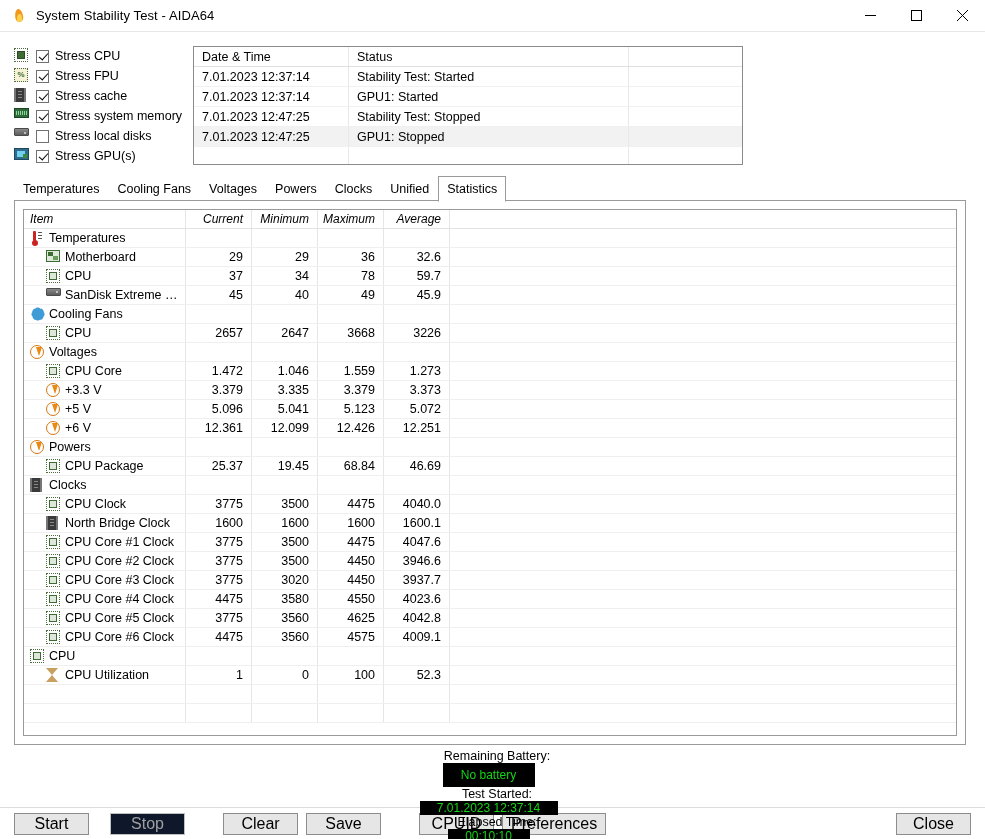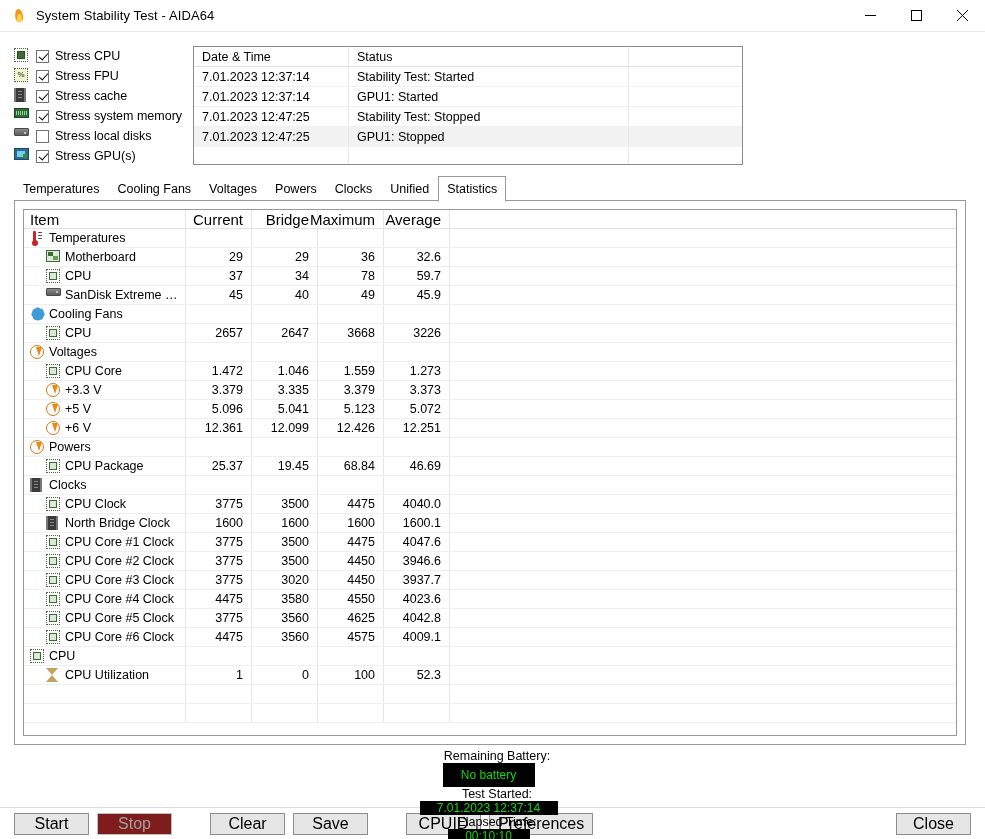--- a/index.html
+++ b/index.html
@@ -129,21 +129,21 @@
     overflow: hidden;
   }
   .st-row { display: flex; height: 19px; border-bottom: 1px solid #efefef; }
   .st-row.header { border-bottom: 1px solid #e2e2e2; }
   .c-item  { width: 162px; display: flex; align-items: center; border-right: 1px solid #e6e6e6;
              padding-left: 6px; overflow: hidden; white-space: nowrap; }
   .c-num   { width: 66px; display: flex; align-items: center; justify-content: flex-end;
              border-right: 1px solid #e6e6e6; padding-right: 8px; }
   .c-rest  { flex: 1; }
   .st-row.header .c-item,
-  .st-row.header .c-num { font-size: 15px; }
+  .st-row.header .c-num { font-size: 12px; font-style: italic; }
   .c-num.header-cell { justify-content: flex-end; }
   .indent1 { padding-left: 6px; }
   .indent2 { padding-left: 22px; }
   .row-icon { width: 15px; height: 15px; flex: none; margin-right: 4px; position: relative; }
   .row-label { font-size: 12.5px; white-space: nowrap; overflow: hidden; text-overflow: ellipsis; }
 
   
   .ic-chip {
     width: 14px; height: 14px;
     border: 1.5px dotted #4a6b3a;
@@ -267,21 +267,21 @@
     height: 22px;
     min-width: 75px;
     border: 1px solid #8d8d8d;
     background: #e6e6e6;
     font-size: 16px;
     font-family: "Liberation Sans", sans-serif;
     color: #000;
     display: flex; align-items: center; justify-content: center;
     padding: 0 8px;
   }
-  .btn.disabled { color: #a0a0a0; border-color: #c0c0c0; background: #7f1d1d; }
+  .btn.disabled { color: #a0a0a0; border-color: #c0c0c0; background: #0f172a; margin-left: 13px; }
   .gap-sm { width: 8px; }
   .gap-md { width: 38px; }
   .spacer { flex: 1; }
 </style>
 </head>
 <body>
 
 <div class="titlebar">
   <div class="app-icon">
     <div class="ic-flame"></div>
@@ -400,21 +400,21 @@
       <div class="tab">Unified</div>
       <div class="tab active">Statistics</div>
     </div>
 
     <div class="stats-panel">
       <div class="stats-inner">
 
         <div class="st-row header">
           <div class="c-item">Item</div>
           <div class="c-num header-cell">Current</div>
-          <div class="c-num header-cell">Bridge</div>
+          <div class="c-num header-cell">Minimum</div>
           <div class="c-num header-cell">Maximum</div>
           <div class="c-num header-cell">Average</div>
           <div class="c-rest"></div>
         </div>
 
         <div id="stats-rows">
             <div class="st-row">
               <div class="c-item indent1">
                 <span class="row-icon">
                   <div class="ic-thermo">

